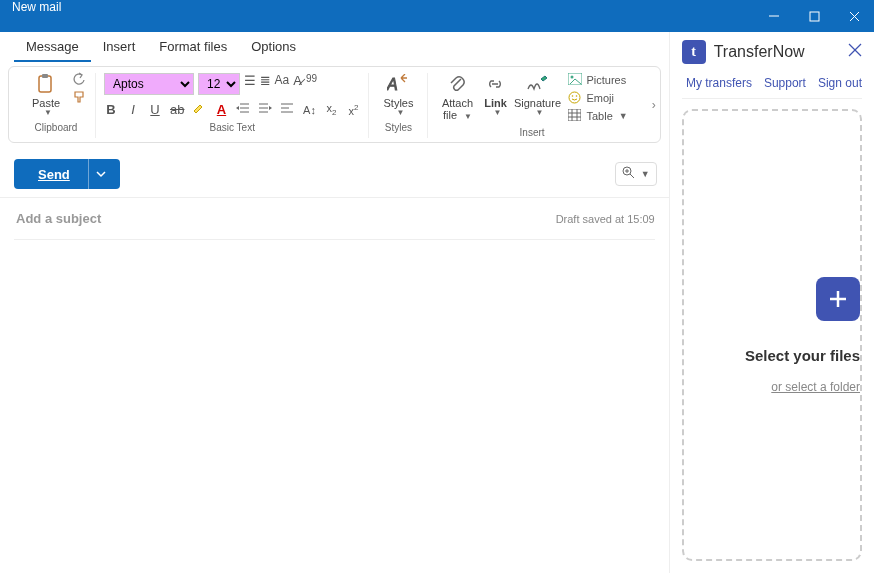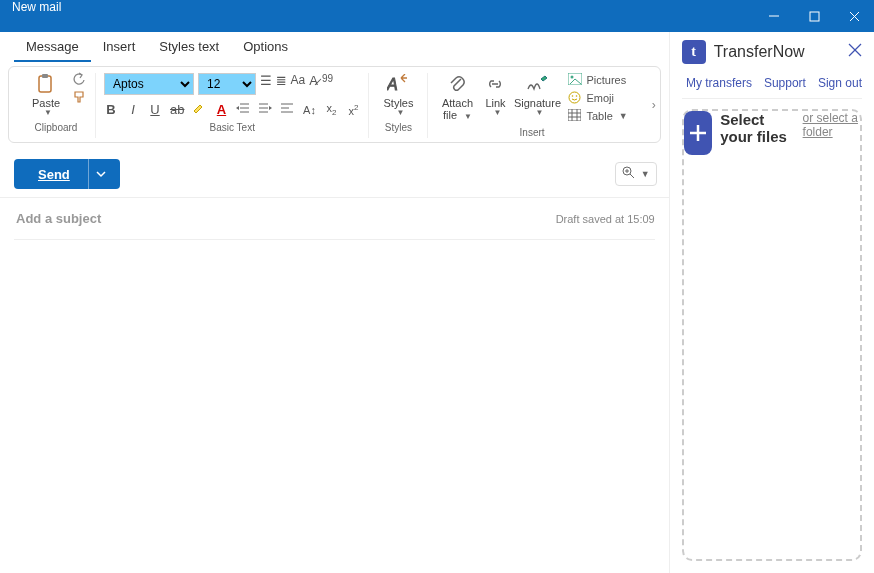--- a/index.html
+++ b/index.html
@@ -16,23 +16,23 @@
   .ribbon { border:1px solid #e0e0e0; border-radius:6px; margin:4px 8px 8px 8px; padding:6px 8px 4px 8px; display:flex; position:relative; }
   .group { display:flex; flex-direction:column; align-items:center; padding:0 8px; border-right:1px solid #eee; }
   .group:last-child { border-right:none; }
   .grow { display:flex; flex-direction:row; align-items:flex-start; flex-wrap:wrap; gap:4px; }
   .glabel { font-size:10px; color:#666; margin-top:4px; }
   .bigbtn { display:flex; flex-direction:column; align-items:center; font-size:11px; color:#444; width:42px; text-align:center; line-height:1.1; }
   .bigbtn .icn { height:22px; display:flex; align-items:center; justify-content:center; margin-bottom:2px; }
   .paste-cluster { display:flex; }
   .mini-col { display:flex; flex-direction:column; gap:2px; margin-left:4px; margin-top:-2px; }
   .mini-icn { width:16px; height:16px; display:flex; align-items:center; justify-content:center; }
-  .sel { height:22px; border:1px solid #ccc; font-size:12px; background:#7dd3fc; padding-left:4px; }
+  .sel { height:22px; border:1px solid #ccc; font-size:12px; background:#f0abfc; padding-left:4px; }
   .sel.font { width:90px; }
-  .sel.size { width:58px; }
+  .sel.size { width:42px; }
   .row2 { display:flex; gap:8px; align-items:center; color:#555; font-size:13px; }
   .row2 span { min-width:14px; text-align:center;}
   .basic-text-rows { display:flex; flex-direction:column; gap:6px; }
   .styles .icn svg { stroke:#555; }
   .insert-list { display:flex; flex-direction:column; gap:4px; font-size:11px; color:#555; margin-left:6px; }
   .insert-list .ins-row { display:flex; align-items:center; gap:4px; }
   .insert-list .iicn { width:14px; height:14px; }
   .chev { font-size:9px; color:#666; margin-left:2px;}
   .sendbar { display:flex; align-items:center; justify-content:space-between; padding:8px 12px 8px 14px; }
   .send-btn { background:#0F6CBD; color:#fff; border:none; border-radius:4px; height:30px; display:flex; align-items:center; }
@@ -53,21 +53,21 @@
 
   
   .right { width:252px; border-left:1px solid #eee; display:flex; flex-direction:column; padding:8px 12px 12px 12px;}
   .tn-header { display:flex; align-items:center; justify-content:space-between;}
   .tn-brand { display:flex; align-items:center; gap:8px;}
   .tn-logo { width:24px; height:24px; background:#4054B2; border-radius:4px; color:#fff; font-weight:bold; font-size:14px; display:flex; align-items:center; justify-content:center; font-family: Georgia, serif;}
   .tn-title { font-size:16px; color:#333;}
   .tn-close { color:#4054B2; }
   .tn-links { display:flex; justify-content:flex-end; gap:12px; font-size:12px; margin-top:12px; padding-bottom:8px; border-bottom:1px solid #eee;}
   .tn-links span { color:#4054B2; cursor:default;}
-  .dropzone { flex:1; margin-top:10px; border:2px dashed #ccc; border-radius:10px; display:flex; flex-direction:row; align-items:flex-start; justify-content:center; gap:8px;}
+  .dropzone { flex:1; margin-top:10px; border:2px dashed #ccc; border-radius:10px; display:flex; flex-direction:column; align-items:flex-end; justify-content:center; gap:16px;}
   .plusbtn { width:44px; height:44px; background:#4054B2; border-radius:8px; display:flex; align-items:center; justify-content:center; margin-bottom:10px;}
   .dz-t1 { font-size:15px; font-weight:600; color:#333;}
   .dz-t2 { font-size:12px; color:#888; text-decoration:underline;}
   .caret { font-size:8px; color:#666; margin-left:4px; }
   .ribbtn-txt { font-size:11px; color:#444; line-height:1.1; text-align:center;}
   .txt-icn { font-size:13px; color:#555;}
 </style>
 </head>
 <body>
 
@@ -92,21 +92,21 @@
     </div>
   </div>
 </div>
 
 <div class="content">
   <div class="left">
 
     <div class="tabs">
       <div class="tab active">Message</div>
       <div class="tab">Insert</div>
-      <div class="tab">Styles text</div>
+      <div class="tab">Format files</div>
       <div class="tab">Options</div>
     </div>
 
     <div class="ribbon">
 
       <div class="group">
         <div class="paste-cluster">
           <div class="bigbtn">
             <div class="icn">
               <svg width="20" height="22">
@@ -204,21 +204,21 @@
       <div class="group" style="border-right:none; padding-right:24px;">
         <div style="display:flex; align-items:flex-start;">
           <div class="bigbtn">
             <div class="icn">
               <svg width="18" height="20">
                   <path d="M13 5 L6 12 a3 3 0 0 0 4 4 L15 11 a5 5 0 0 0 -7 -7 L3 9" fill="none" stroke="#666" stroke-width="1.5"></path>
                 </svg>
             </div>
             <span class="ribbtn-txt"><span>Attach file</span> <span class="caret">▼</span></span>
           </div>
-          <div class="bigbtn" style="width:34px;">
+          <div class="bigbtn" style="width:34px;font-weight:bold;">
             <div class="icn">
               <svg width="20" height="16">
                   <path d="M6 8 a4 4 0 0 1 0 -6 h3 M14 2 a4 4 0 0 1 0 6 h-3 M7 5 h6" fill="none" stroke="#666" stroke-width="1.4" transform="translate(0,3)"></path>
                 </svg>
             </div>
             <span class="ribbtn-txt">Link</span>
             <span class="caret">▼</span>
           </div>
           <div class="bigbtn" style="width:50px;">
             <div class="icn">

